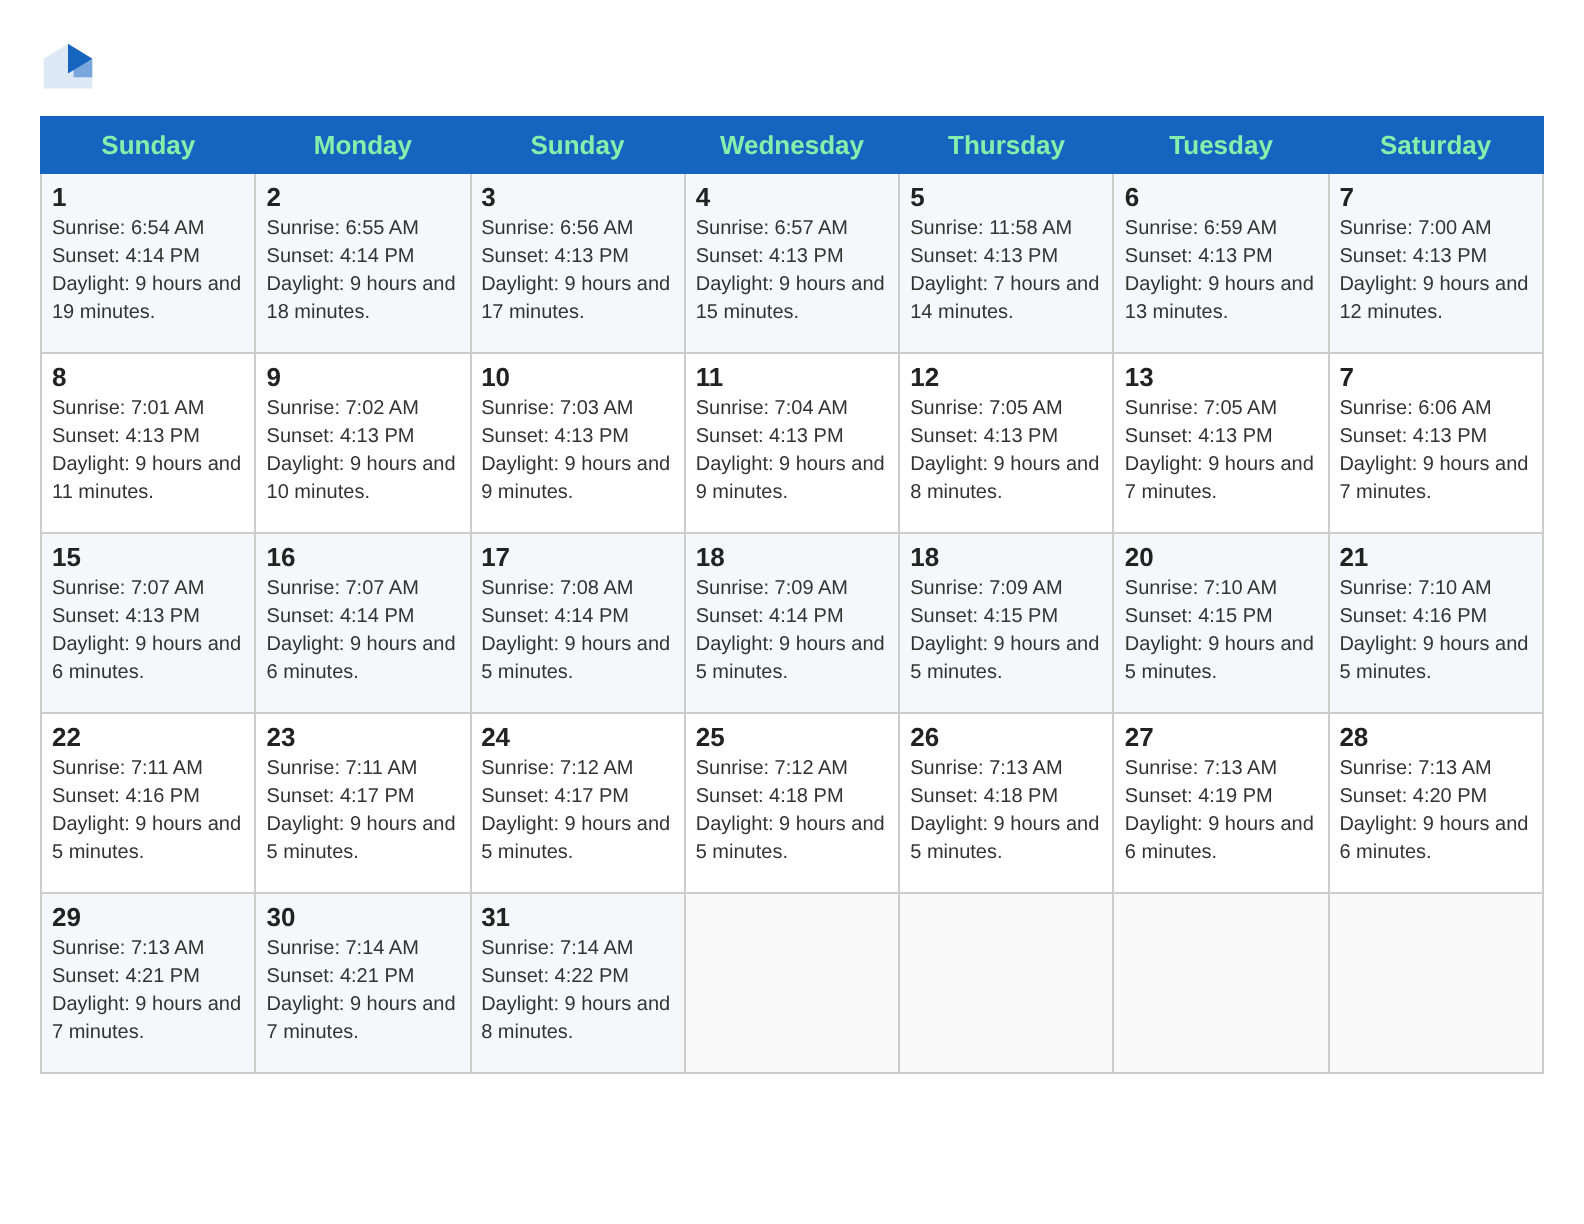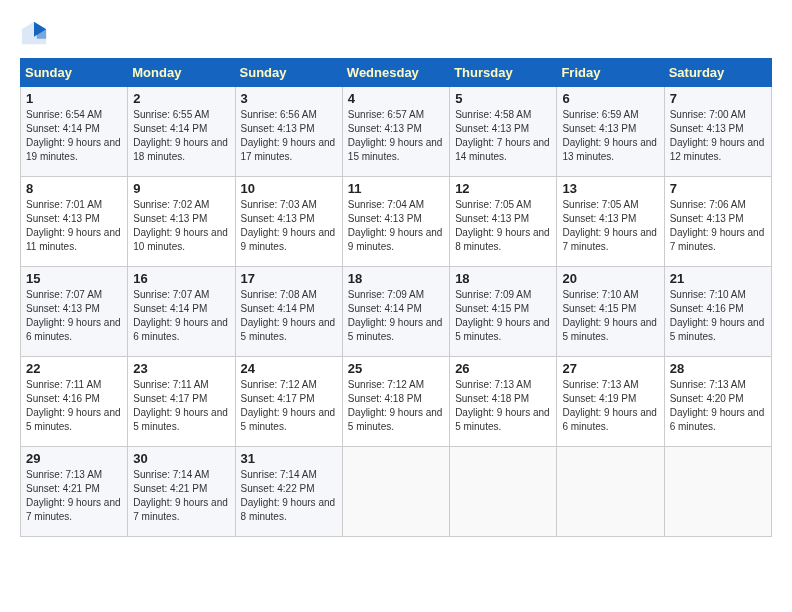--- a/index.html
+++ b/index.html
@@ -44,25 +44,25 @@
       font-size: 15px;
       color: #555;
     }
     table {
       width: 100%;
       border-collapse: collapse;
       table-layout: fixed;
     }
     thead th {
       background: #1565c0;
-      color: #fef9c3;
+      color: #86efac;
       font-size: 13px;
       font-weight: bold;
       padding: 6px 4px;
-      text-align: left;
+      text-align: center;
       border: 1px solid #1565c0;
     }
     tbody td {
       border: 1px solid #ccc;
       vertical-align: top;
       padding: 4px 5px;
       font-size: 10px;
       color: #333;
       height: 90px;
       background: #fff;
@@ -111,21 +111,21 @@
 </div>
 
 <table>
   <thead>
     <tr id="weekday-header">
         <th>Sunday</th>
         <th>Monday</th>
         <th>Sunday</th>
         <th>Wednesday</th>
         <th>Thursday</th>
-        <th>Friday</th>
+        <th>Tuesday</th>
         <th>Saturday</th>
       </tr>
   </thead>
   <tbody id="calendar-body">
       <tr>
         <td>
           <span class="day-number">1</span>
           <div class="cell-text">
             <div>Sunrise: 6:54 AM</div>
             <div>Sunset: 4:14 PM</div>
@@ -152,21 +152,21 @@
           <span class="day-number">4</span>
           <div class="cell-text">
             <div>Sunrise: 6:57 AM</div>
             <div>Sunset: 4:13 PM</div>
             <div>Daylight: 9 hours and 15 minutes.</div>
           </div>
         </td>
         <td>
           <span class="day-number">5</span>
           <div class="cell-text">
-            <div>Sunrise: 4:58 AM</div>
+            <div>Sunrise: 11:58 AM</div>
             <div>Sunset: 4:13 PM</div>
             <div>Daylight: 7 hours and 14 minutes.</div>
           </div>
         </td>
         <td>
           <span class="day-number">6</span>
           <div class="cell-text">
             <div>Sunrise: 6:59 AM</div>
             <div>Sunset: 4:13 PM</div>
             <div>Daylight: 9 hours and 13 minutes.</div>
@@ -226,21 +226,21 @@
           <span class="day-number">13</span>
           <div class="cell-text">
             <div>Sunrise: 7:05 AM</div>
             <div>Sunset: 4:13 PM</div>
             <div>Daylight: 9 hours and 7 minutes.</div>
           </div>
         </td>
         <td>
           <span class="day-number">7</span>
           <div class="cell-text">
-            <div>Sunrise: 7:06 AM</div>
+            <div>Sunrise: 6:06 AM</div>
             <div>Sunset: 4:13 PM</div>
             <div>Daylight: 9 hours and 7 minutes.</div>
           </div>
         </td>
       </tr>
       <tr>
         <td>
           <span class="day-number">15</span>
           <div class="cell-text">
             <div>Sunrise: 7:07 AM</div>

